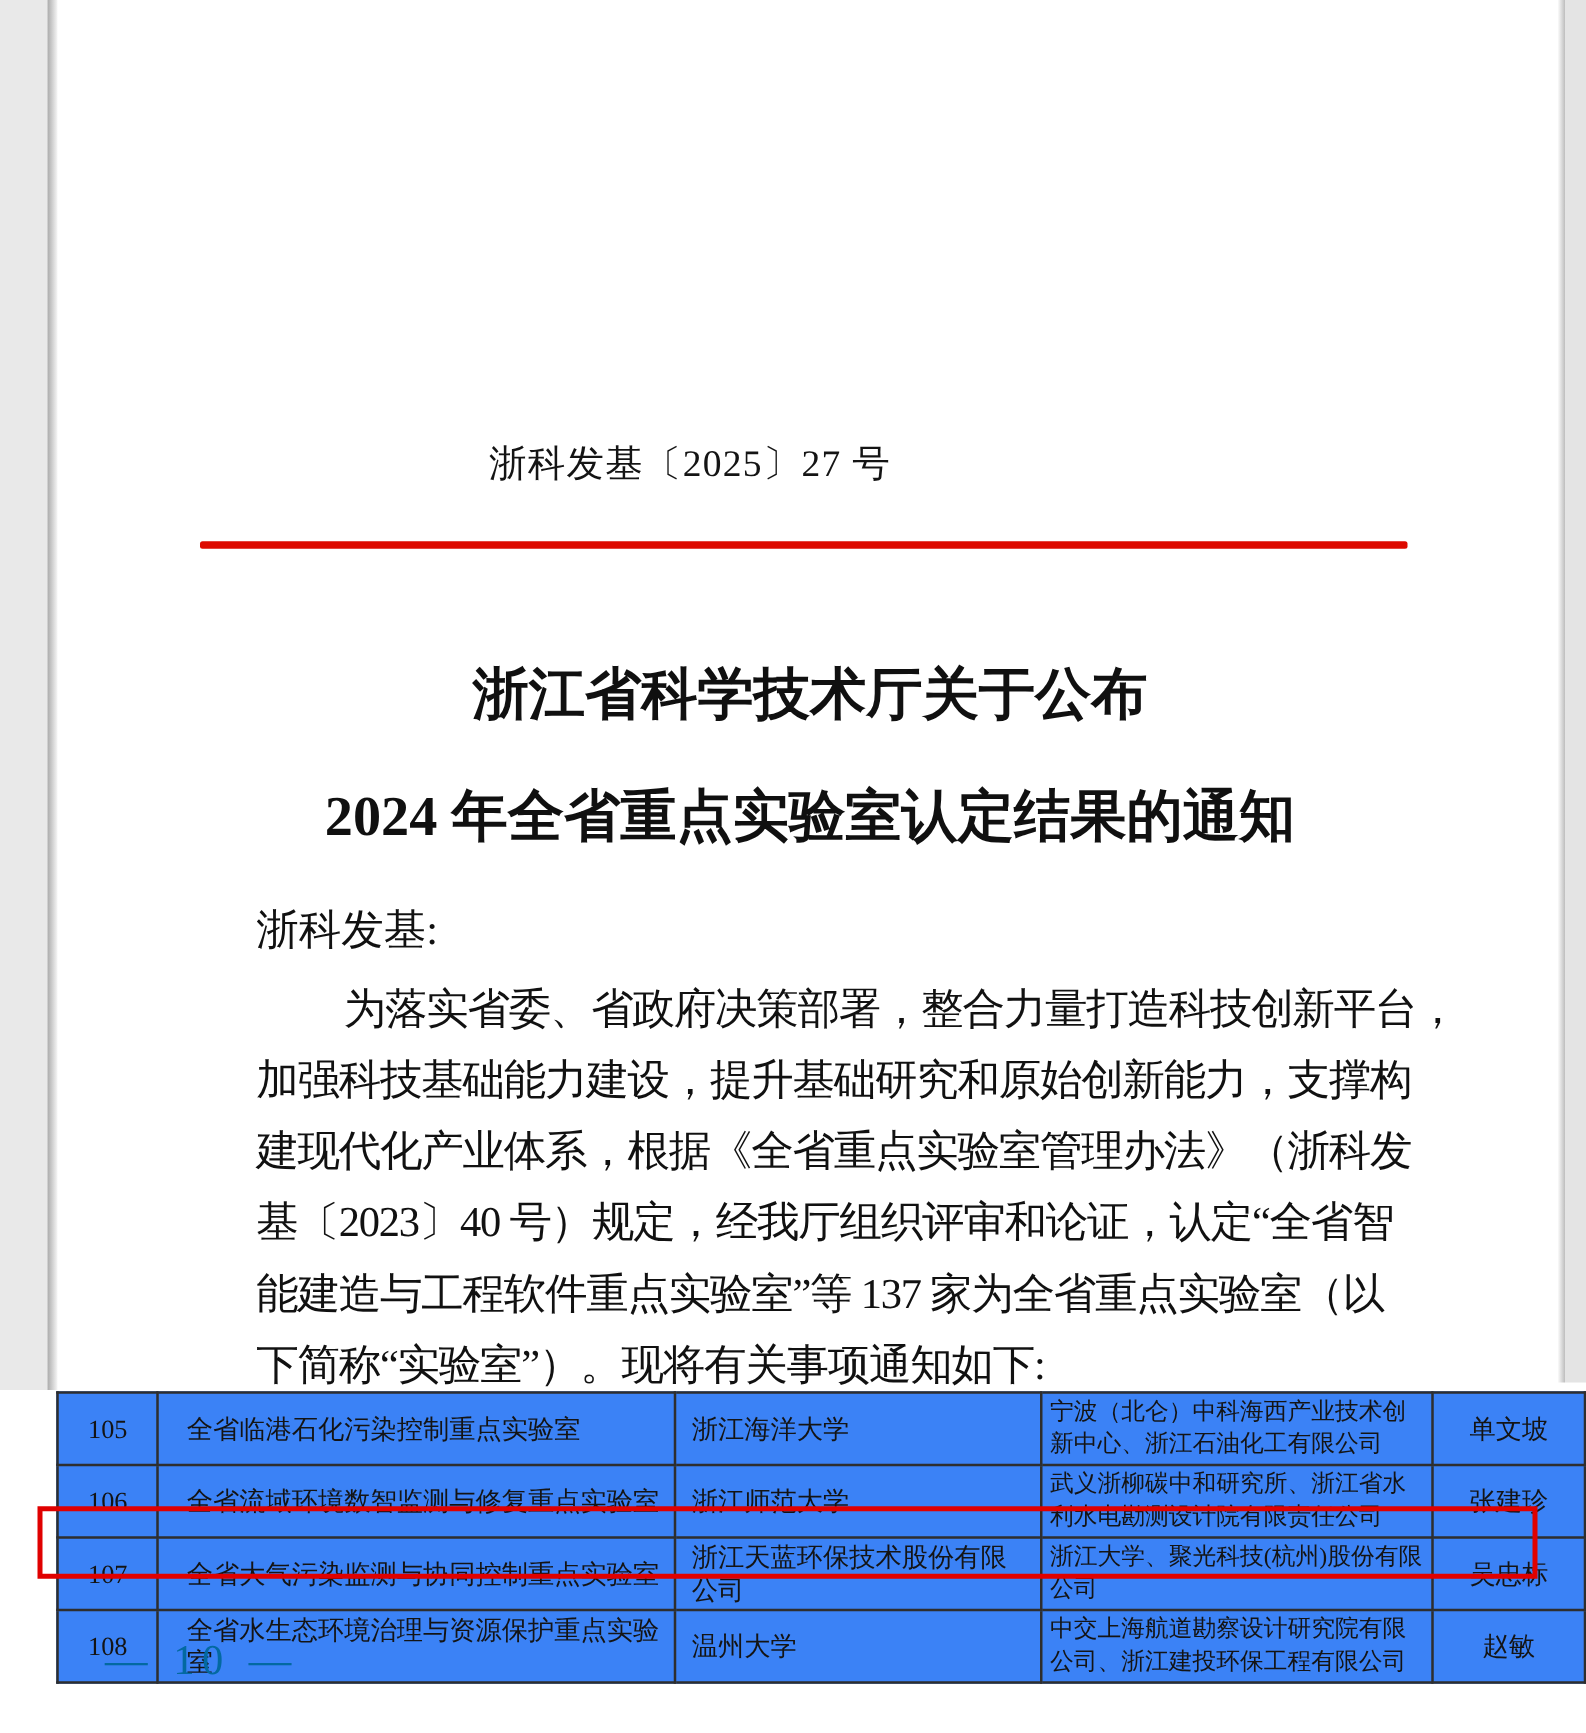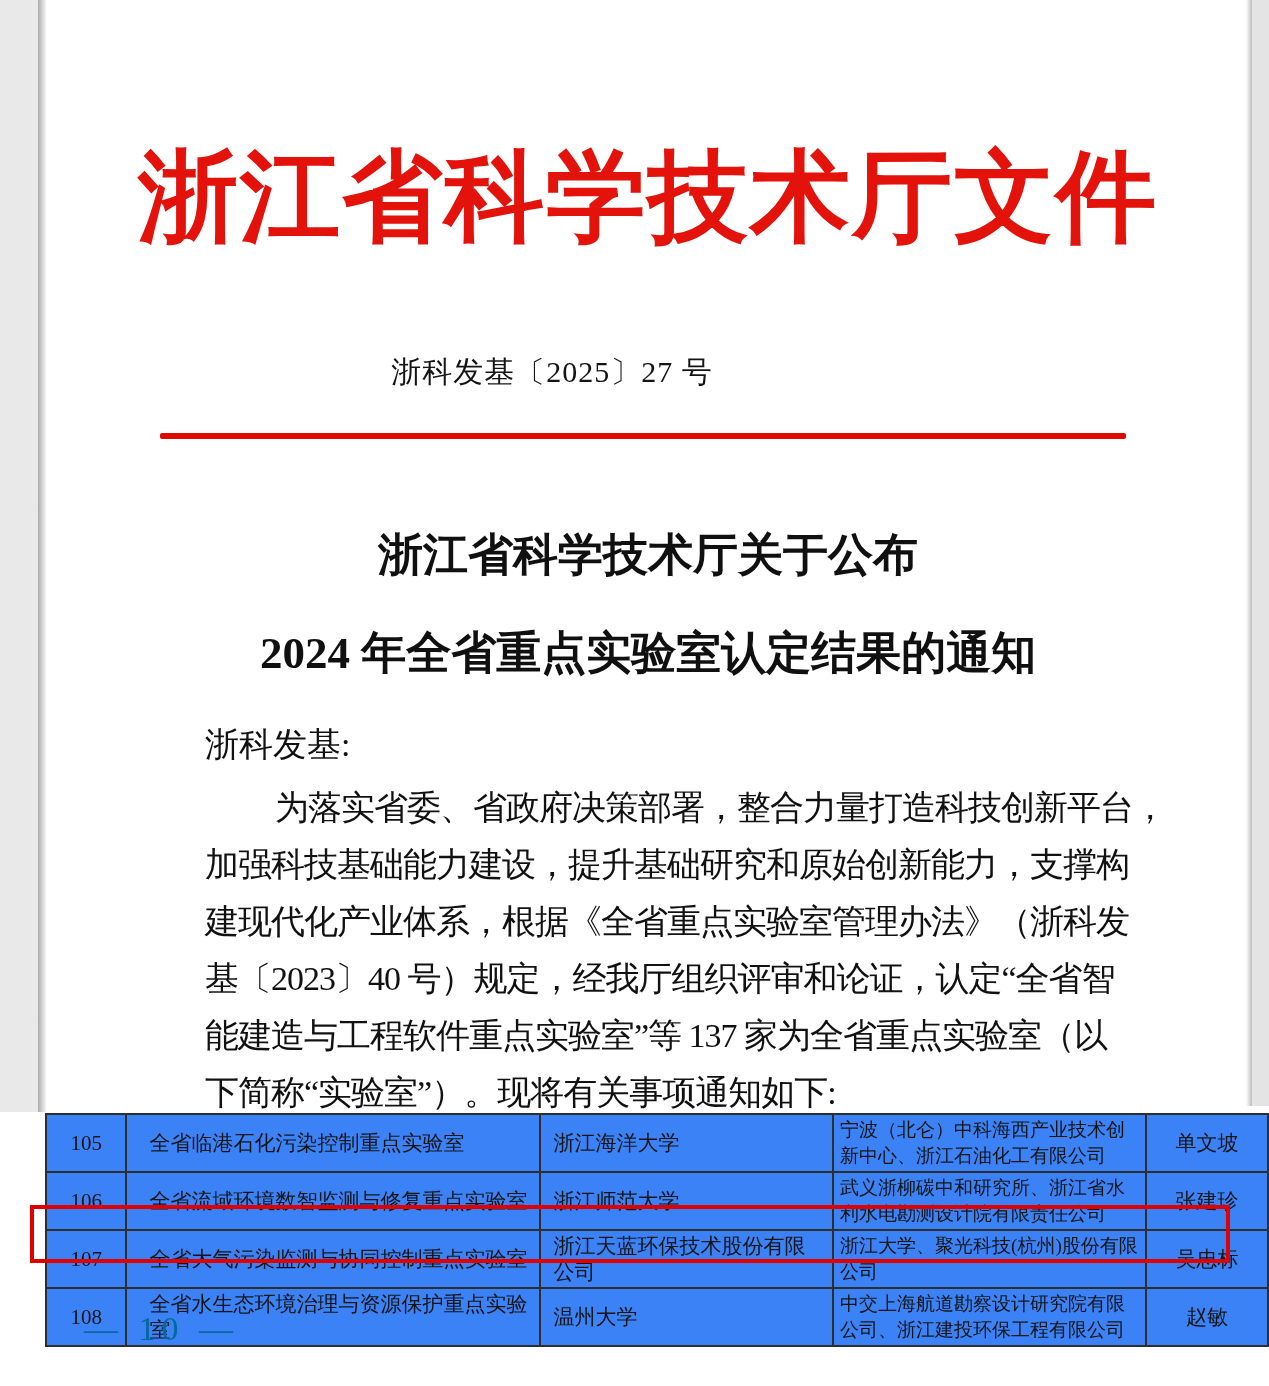--- a/index.html
+++ b/index.html
@@ -89,21 +89,20 @@
 </head>
 <body>
 
 <div id="canvas">
 
   <div class="edge-strip left"></div>
   <div class="edge-strip right"></div>
   <div class="edge-line-left"></div>
   <div class="edge-line-right"></div>
 
-  <div class="letterhead">浙江省科学技术厅文件</div>
 
   <div class="doc-number">浙科发基〔2025〕27 号</div>
 
   <div class="red-rule"></div>
 
   <div class="notice-title l1">浙江省科学技术厅关于公布</div>
   <div class="notice-title l2">2024 年全省重点实验室认定结果的通知</div>
 
   <div class="salutation">浙科发基:</div>
 

